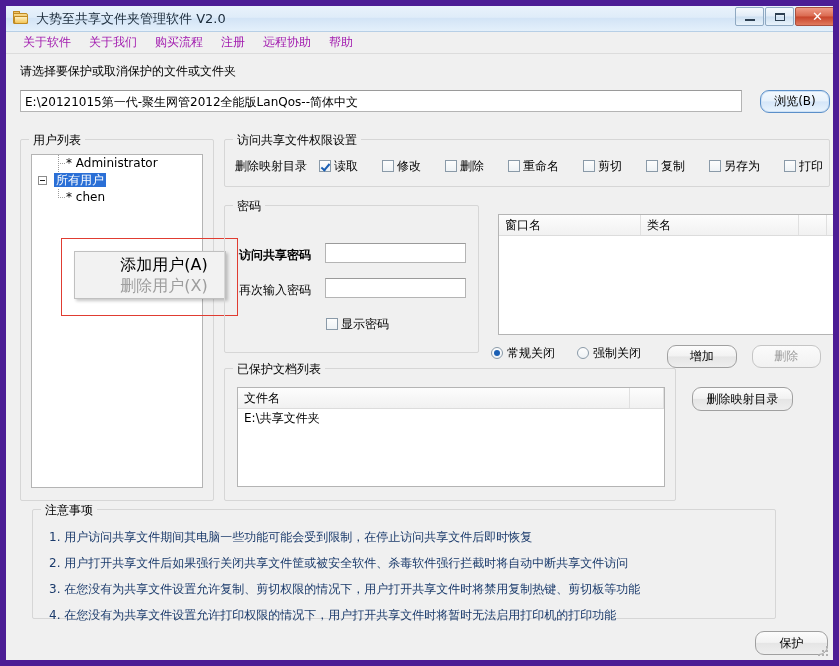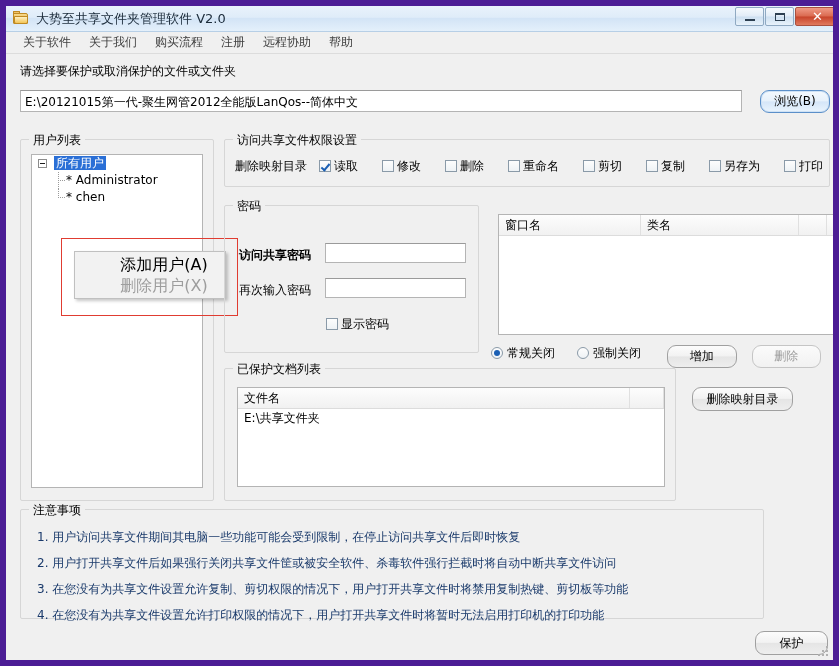--- a/index.html
+++ b/index.html
@@ -112,21 +112,21 @@
     background: #f0f0f0;
     border-bottom: 1px solid #dcdcdc;
     box-sizing: border-box;
     padding-left: 8px;
     display: flex;
     align-items: center;
   }
   .menuitem {
     font-size: 12px;
     padding: 2px 9px;
-    color: #404040;
+    color: #a21caf;
     white-space: nowrap;
     cursor: default;
   }
 
   
   .instruction {
     position: absolute; left: 14px; top: 57px;
     font-size: 12px;
   }
   .pathrow {
@@ -181,21 +181,21 @@
     padding: 0 4px;
     font-size: 12px;
     color: #000;
     white-space: nowrap;
   }
 
   #grp-userlist { left: 14px; top: 133px; width: 194px; height: 362px; }
   #grp-perms    { left: 218px; top: 133px; width: 606px; height: 48px; }
   #grp-password { left: 218px; top: 199px; width: 255px; height: 148px; }
   #grp-docs     { left: 218px; top: 362px; width: 452px; height: 133px; }
-  #grp-notes    { left: 14px; top: 503px; width: 744px; height: 110px; }
+  #grp-notes    { left: 26px; top: 503px; width: 744px; height: 110px; }
 
   
   .treebox {
     position: absolute; left: 10px; top: 14px;
     width: 172px; height: 334px;
     background: #fff;
     border: 1px solid #b4b4b4;
     box-sizing: border-box;
     overflow: hidden;
   }
@@ -424,28 +424,28 @@
 
   <div class="instruction">请选择要保护或取消保护的文件或文件夹</div>
   <div class="pathrow">
     <div class="pathinput">E:\20121015第一代-聚生网管2012全能版LanQos--简体中文</div>
     <div class="btn btn-browse">浏览(B)</div>
   </div>
 
   <div class="group" id="grp-userlist">
     <div class="legend">用户列表</div>
     <div class="treebox">
-      <div class="tnode root">
-        <span class="expander"></span>
-        <span class="root-label">所有用户</span>
-      </div>
       <div class="tnode child">
         <span class="connector-v"></span>
         <span class="connector-h"></span>
         <span class="star">* Administrator</span>
+      </div>
+      <div class="tnode root">
+        <span class="expander"></span>
+        <span class="root-label">所有用户</span>
       </div>
       <div class="tnode child last">
         <span class="connector-v"></span>
         <span class="connector-h"></span>
         <span class="star">* chen</span>
       </div>
     </div>
   </div>
 
   <div class="ctxmenu">

